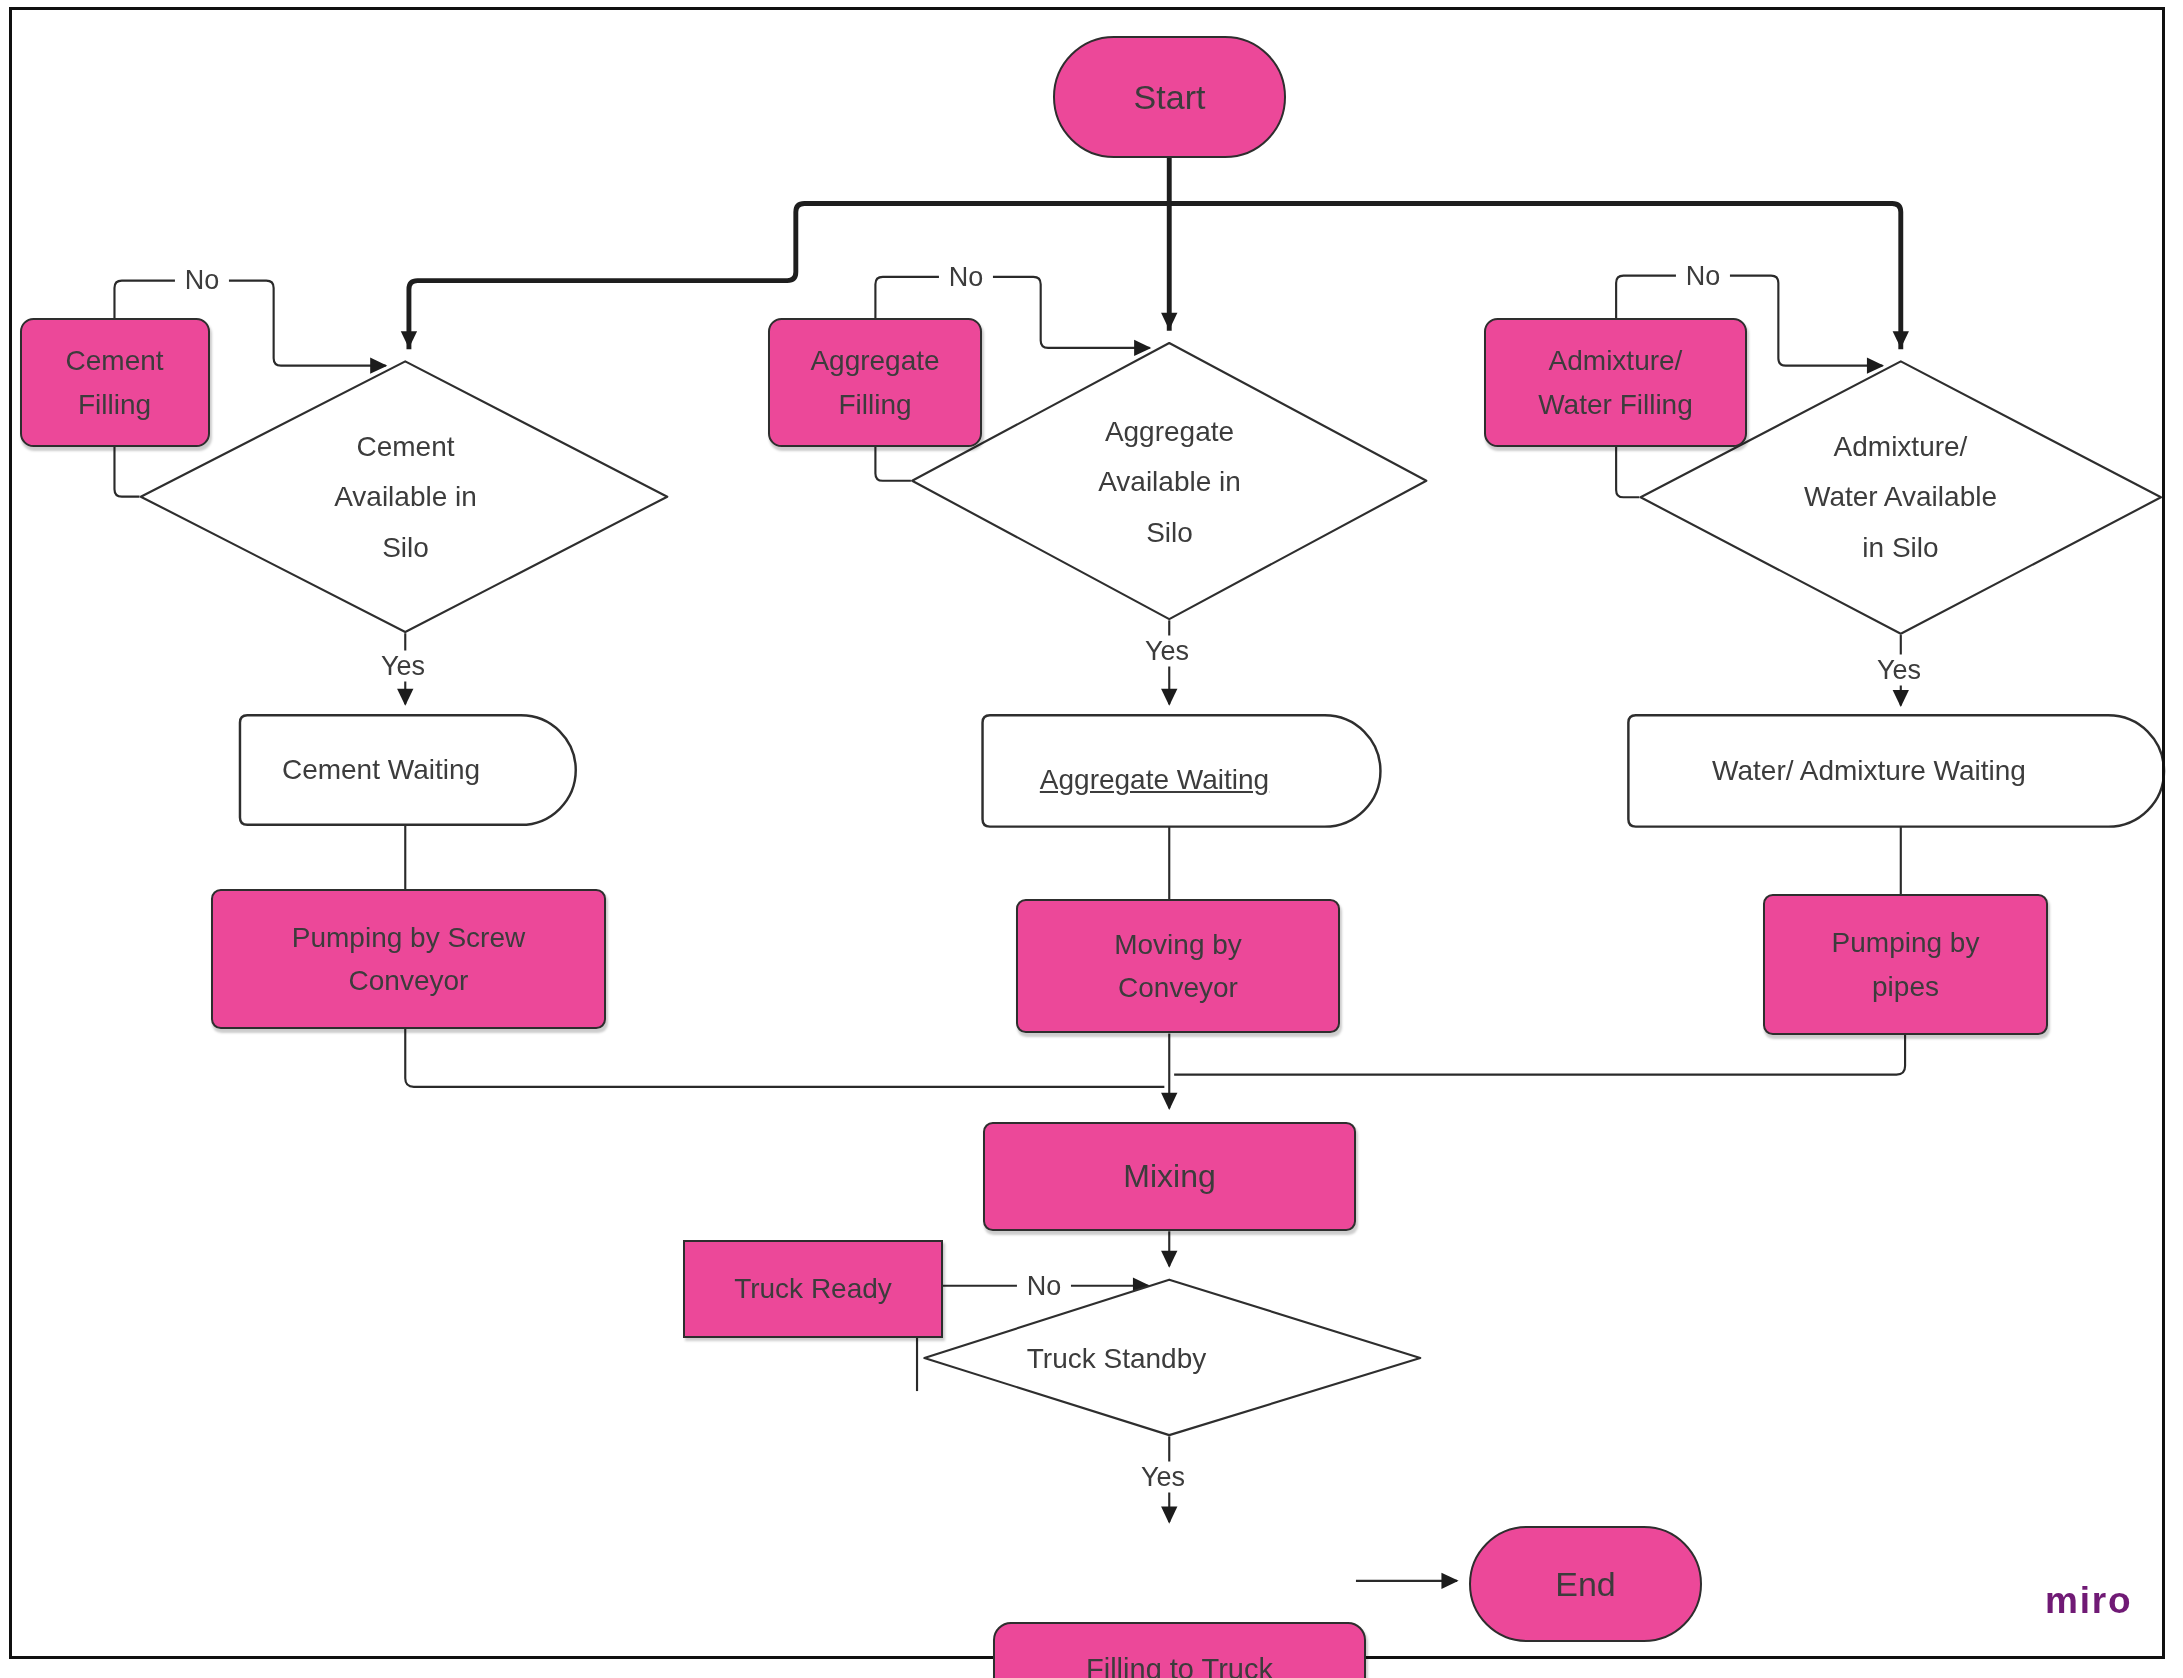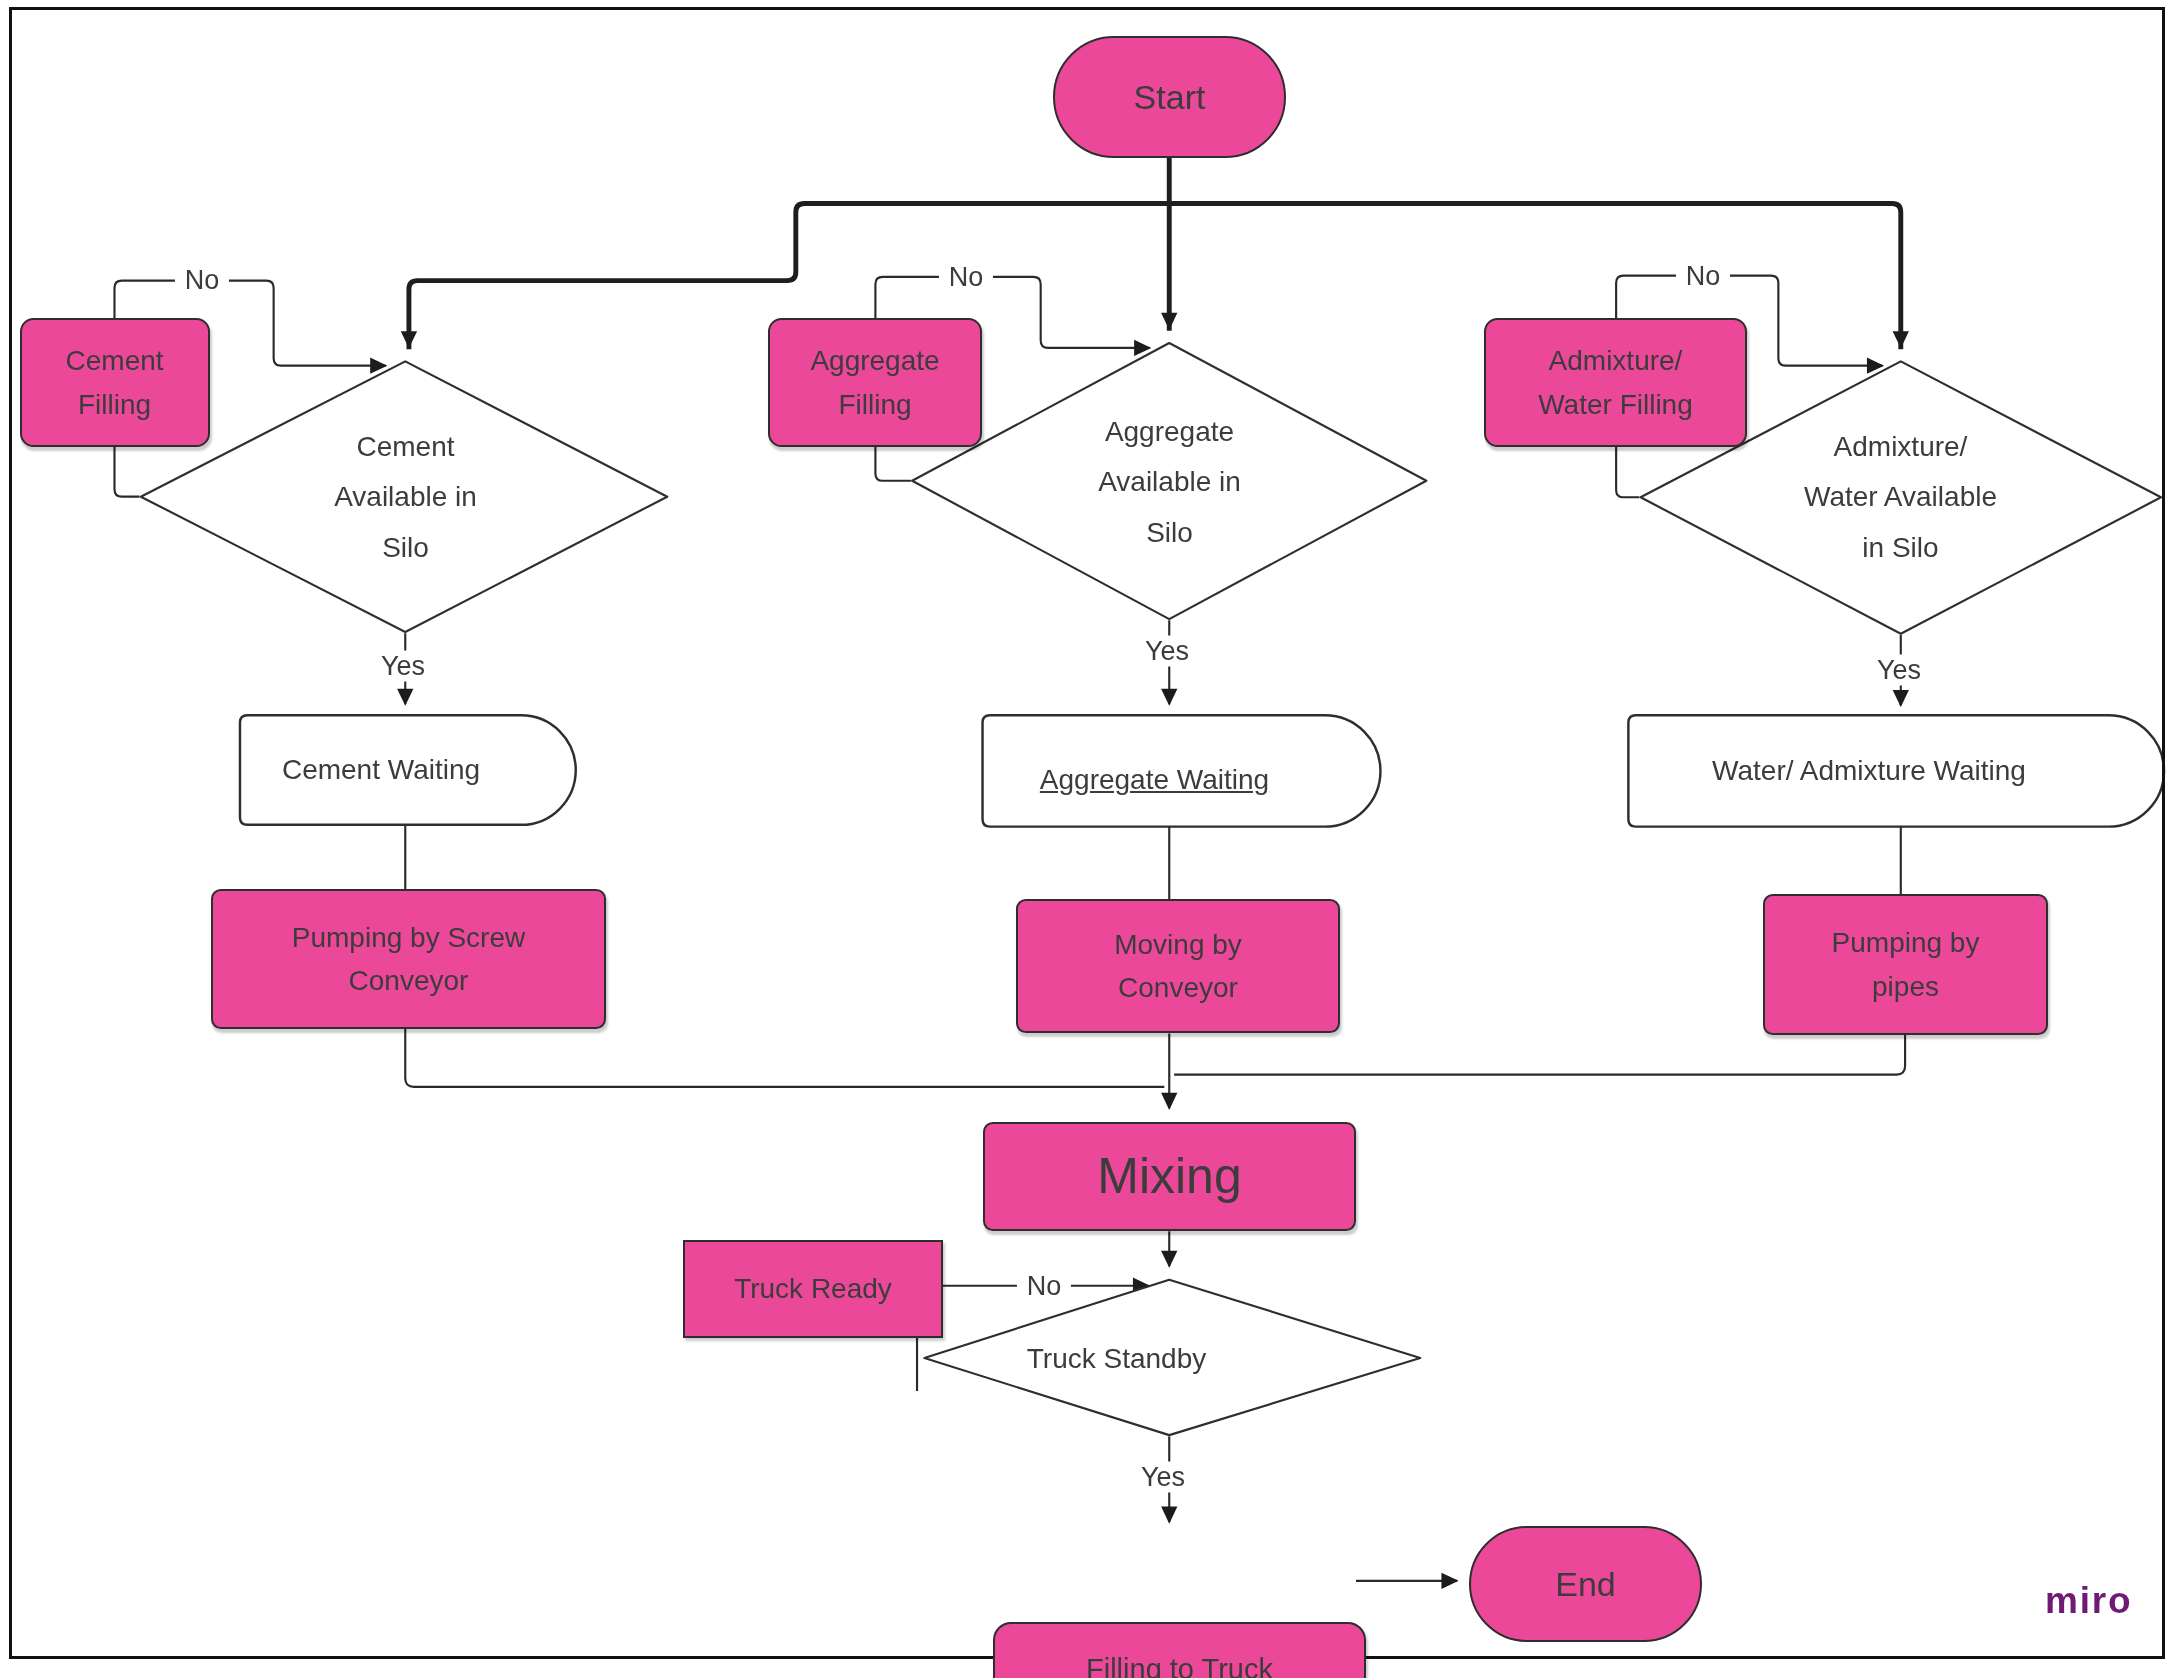--- a/index.html
+++ b/index.html
@@ -6,21 +6,21 @@
   body{width:2183px;height:1679px;overflow:hidden;
        font-family:"Liberation Sans","DejaVu Sans",sans-serif;}
   #canvas{position:relative;width:2183px;height:1679px;background:#ffffff;}
   #frame{position:absolute;left:8.6px;top:7.3px;width:2156px;height:1652px;
          border:3.7px solid #101010;box-sizing:border-box;}
   .node{position:absolute;display:flex;align-items:center;justify-content:center;
         text-align:center;background:#ec4899;border:2.4px solid #2e2e2e;border-radius:9.8px;
         font-size:28px;color:#3c3c3c;white-space:pre-line;line-height:1.55;
         box-sizing:border-box;box-shadow:1.8px 3.1px 2.4px rgba(0,0,0,0.20);}
   .terminator{border-radius:67px;box-shadow:none;}
-  .big{font-size:50px;}
+  .big{font-size:32px;}
   .mid{font-size:34px;}
   .fill2{font-size:29px;}
   .shape-label{position:absolute;display:flex;align-items:center;justify-content:center;
         text-align:center;font-size:28px;color:#3c3c3c;white-space:pre-line;
         line-height:1.8;pointer-events:none;}
   .lab1{line-height:1.55;}
   .elabel{position:absolute;transform:translate(-50%,-50%);background:#ffffff;
         padding:0 9.8px;font-size:27px;color:#3c3c3c;}
   #watermark{position:absolute;left:2045px;top:1580px;font-size:37px;font-weight:700;
         color:#701a75;letter-spacing:1.8px;}

